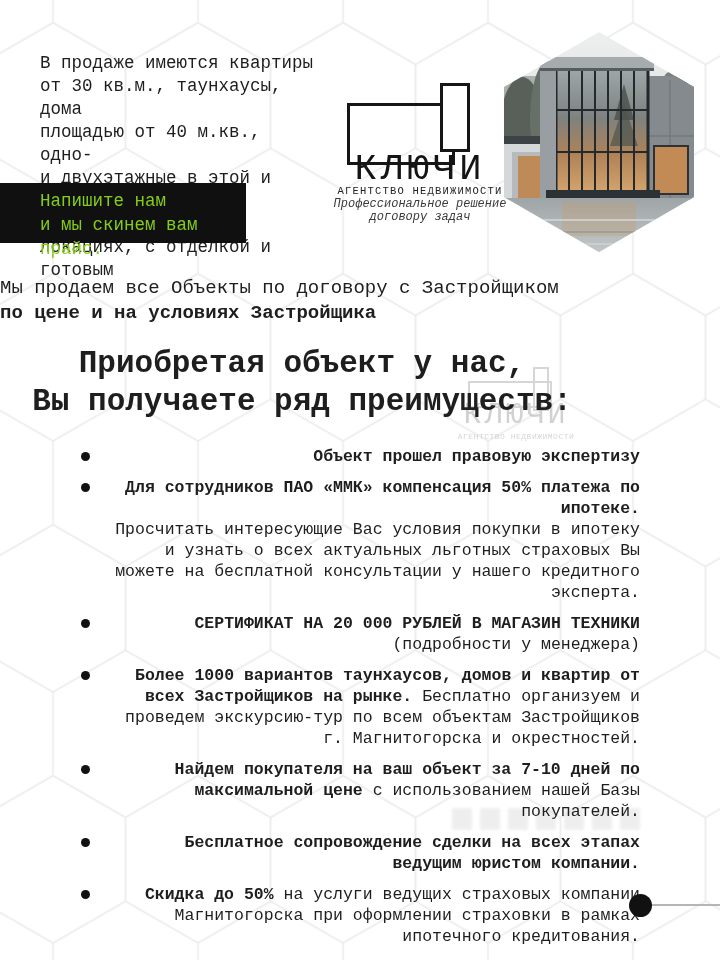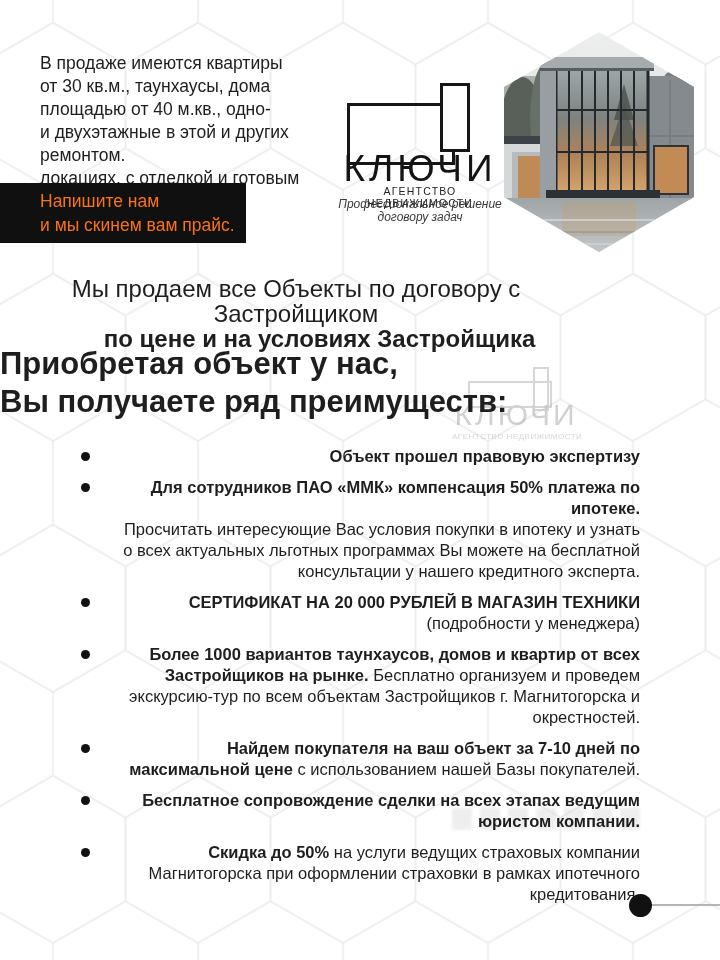--- a/index.html
+++ b/index.html
@@ -1,46 +1,46 @@
 <!DOCTYPE html>
 <html><head>
 <meta charset="utf-8">
 <style>
   html,body{margin:0;padding:0;background:#ffffff;}
   #page{
     position:relative;width:720px;height:960px;overflow:hidden;background:#ffffff;
-    font-family:Liberation Sans, sans-serif;color:#1e1e1e;
+    font-family:Liberation Mono, monospace;color:#1e1e1e;
   }
   .hexbg{position:absolute;left:0;top:0;z-index:0;}
 
   
   .intro{position:absolute;left:40px;top:52px;width:280px;font-size:17.5px;line-height:23px;z-index:2;}
   .intro span{display:block;}
 
   
-  .banner{position:absolute;left:0;top:183px;width:246px;height:60px;background:#101010;color:#f97316;
+  .banner{position:absolute;left:0;top:183px;width:246px;height:60px;background:#101010;color:#84cc16;
     z-index:2;padding:6px 0 0 40px;box-sizing:border-box;font-size:17.5px;line-height:24px;}
   .banner span{display:block;}
 
   
   .logo{position:absolute;left:330px;top:58px;width:180px;height:172px;z-index:2;text-align:center;}
   .logo-r1{position:absolute;left:17px;top:45px;width:108px;height:62px;border:3px solid #161616;box-sizing:border-box;}
   .logo-r2{position:absolute;left:110px;top:25px;width:30px;height:69px;border:3px solid #161616;background:#ffffff;box-sizing:border-box;}
   .logo-name{position:absolute;left:0;top:93px;width:100%;font-size:37px;line-height:36px;letter-spacing:4px;color:#141414;}
   .logo-sub{position:absolute;left:0;top:127px;width:100%;font-size:10.5px;letter-spacing:1.2px;color:#232323;}
   .logo-tag{position:absolute;left:0;top:140px;width:100%;font-size:12px;font-style:italic;color:#3a3a3a;line-height:13px;}
   .logo-tag span{display:block;}
 
   
   .house{position:absolute;left:496px;top:24px;width:206px;height:236px;z-index:2;}
 
   
-  .headline{position:absolute;left:0;top:276px;width:592px;text-align:center;z-index:2;font-size:24px;line-height:25px;}
+  .headline{position:absolute;left:0;top:276px;width:592px;z-index:2;font-size:19px;line-height:25px;}
   .headline .b{font-weight:700;}
-  .title{position:absolute;left:0;top:345px;width:604px;font-weight:700;font-size:31px;line-height:38px;z-index:2;}
+  .title{position:absolute;left:0;top:345px;width:604px;text-align:center;font-weight:700;font-size:31px;line-height:38px;z-index:2;}
   .title span{display:block;}
 
   
   .wm{position:absolute;left:452px;top:356px;width:128px;height:90px;z-index:1;opacity:0.45;text-align:center;}
   .wm-r1{position:absolute;left:16px;top:25px;width:84px;height:27px;border:2px solid #a5a5a5;box-sizing:border-box;}
   .wm-r2{position:absolute;left:81px;top:11px;width:16px;height:44px;border:2px solid #a5a5a5;box-sizing:border-box;}
   .wm-name{position:absolute;left:0;top:44px;width:100%;font-size:30px;line-height:30px;letter-spacing:3px;color:#9a9a9a;}
   .wm-sub{position:absolute;left:0;top:76px;width:100%;font-size:8px;letter-spacing:0.5px;color:#a3a3a3;white-space:nowrap;}
 
   
@@ -154,21 +154,21 @@
       <rect x="0" y="174" width="206" height="62" fill="url(#groundG)"></rect>
       <rect x="66" y="178" width="74" height="34" fill="#c79a66" opacity="0.3"></rect>
       <line x1="20" y1="196" x2="190" y2="196" stroke="#d9dcdd" stroke-width="2" opacity="0.7"></line>
       <line x1="30" y1="208" x2="180" y2="208" stroke="#8e9496" stroke-width="2" opacity="0.6"></line>
       <line x1="45" y1="220" x2="165" y2="220" stroke="#d9dcdd" stroke-width="2" opacity="0.5"></line>
     </g>
   </svg>
 
   <div class="headline">
     <span style="display:block;">Мы продаем все Объекты по договору с Застройщиком</span>
-    <span class="b" style="display:block;padding-left:47px;">по цене и на условиях Застройщика</span>
+    <span class="b" style="display:block;">по цене и на условиях Застройщика</span>
   </div>
 
   <div class="wm">
     <div class="wm-r1"></div>
     <div class="wm-r2"></div>
     <div class="wm-name">КЛЮЧИ</div>
     <div class="wm-sub">АГЕНТСТВО НЕДВИЖИМОСТИ</div>
   </div>
 
   <div class="title">
@@ -177,21 +177,21 @@
   </div>
 
   <ul class="benefits">
     <li>
       <span class="bullet"></span>
       <span class="lead">Объект прошел правовую экспертизу</span>
     </li>
     <li>
       <span class="bullet"></span>
       <span class="lead">Для сотрудников ПАО «ММК» компенсация 50% платежа по ипотеке.</span>
-      <span class="blk">Просчитать интересующие Вас условия покупки в ипотеку и узнать о всех актуальных льготных программах Вы можете на бесплатной консультации у нашего кредитного эксперта.</span>
+      <span class="blk">Просчитать интересующие Вас условия покупки в ипотеку и узнать о всех актуальных льготных страховых Вы можете на бесплатной консультации у нашего кредитного эксперта.</span>
     </li>
     <li>
       <span class="bullet"></span>
       <span class="lead">СЕРТИФИКАТ НА 20 000 РУБЛЕЙ В МАГАЗИН ТЕХНИКИ</span>
       <span class="blk">(подробности у менеджера)</span>
     </li>
     <li>
       <span class="bullet"></span>
       <span class="lead">Более 1000 вариантов таунхаусов, домов и квартир от всех Застройщиков на рынке.</span>
       <span>Бесплатно организуем и проведем экскурсию-тур по всем объектам Застройщиков г. Магнитогорска и окрестностей.</span>

